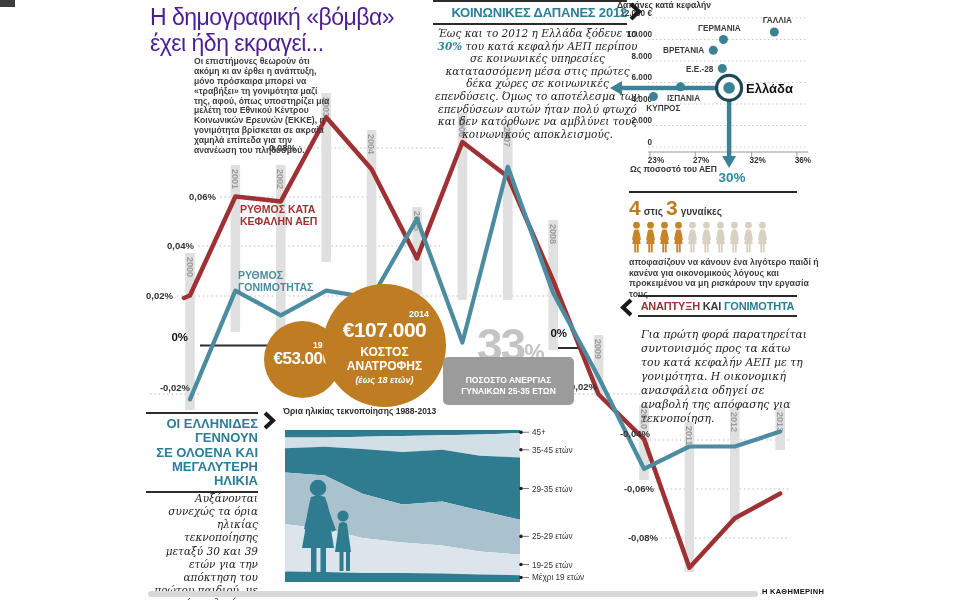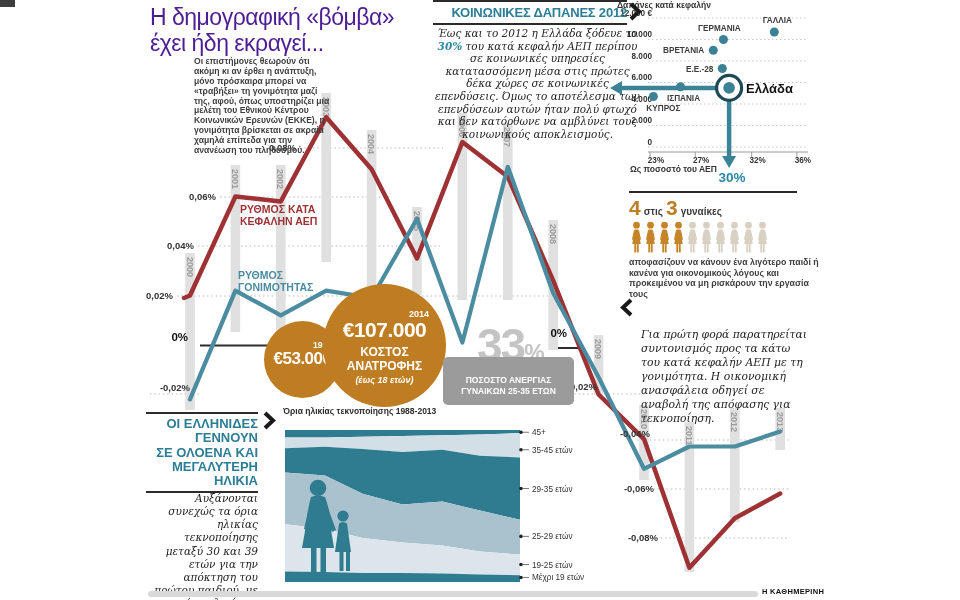--- a/index.html
+++ b/index.html
@@ -308,20 +308,23 @@
         <use href="#person-f"></use>
       </svg>
     </div>
   <div id="women-caption">αποφασίζουν να κάνουν ένα λιγότερο παιδί ή κανένα για οικονομικούς λόγους και προκειμένου να μη ρισκάρουν την εργασία τους</div>
 
   <span class="chev" style="left:620px;top:298px;">
     <svg width="13" height="19">
         <path d="M11,2 L3,9.5 L11,17" stroke="#1a1a1a" stroke-width="4" fill="none"></path>
       </svg>
   </span>
+  <div class="sec-box growth-hd">
+    <span class="c-red">ΑΝΑΠΤΥΞΗ</span><span class="c-dark"> ΚΑΙ </span><span class="c-teal">ΓΟΝΙΜΟΤΗΤΑ</span>
+  </div>
   <div id="growth-body" class="serif">Για πρώτη φορά παρατηρείται συντονισμός προς τα κάτω του κατά κεφαλήν ΑΕΠ με τη γονιμότητα. Η οικονομική ανασφάλεια οδηγεί σε αναβολή της απόφασης για τεκνοποίηση.</div>
 
   <div class="sec-box older-hd pre">ΟΙ ΕΛΛΗΝΙΔΕΣ
 ΓΕΝΝΟΥΝ
 ΣΕ ΟΛΟΕΝΑ ΚΑΙ
 ΜΕΓΑΛΥΤΕΡΗ
 ΗΛΙΚΙΑ</div>
   <span class="chev" style="left:263px;top:411px;">
     <svg width="13" height="19">
         <path d="M2,2 L10,9.5 L2,17" stroke="#1a1a1a" stroke-width="4" fill="none"></path>

